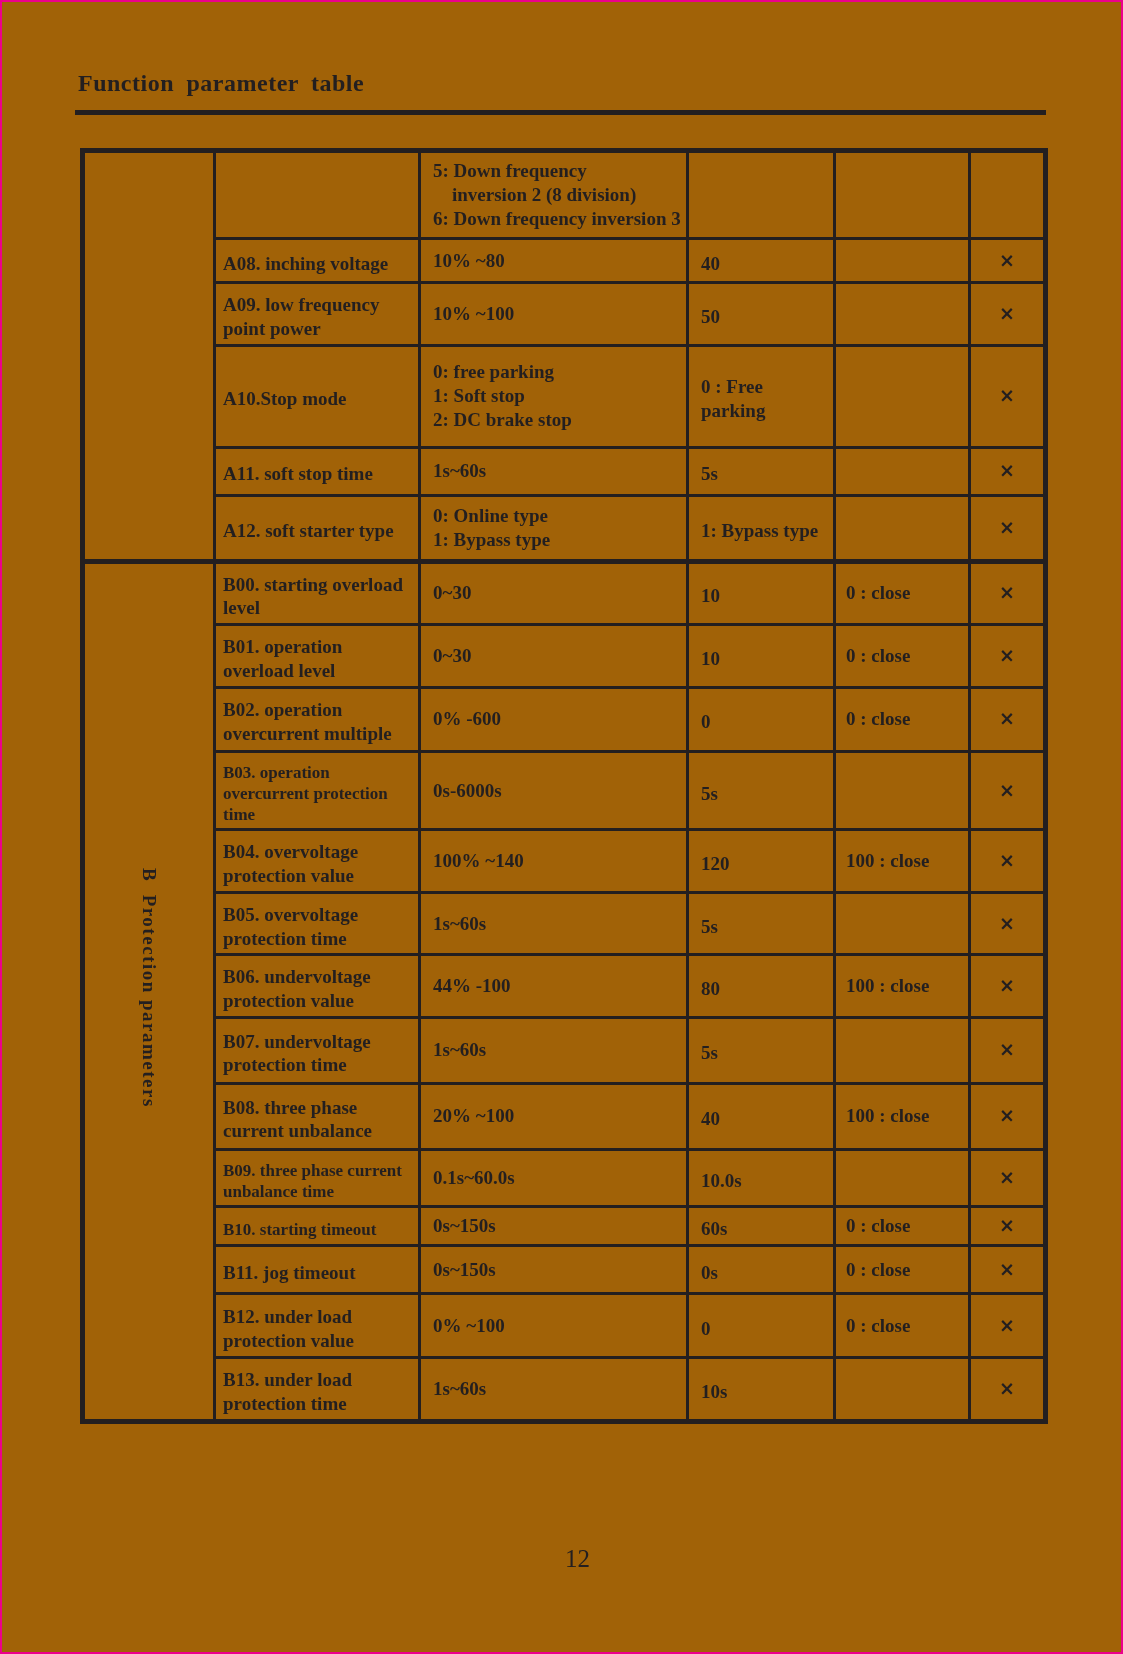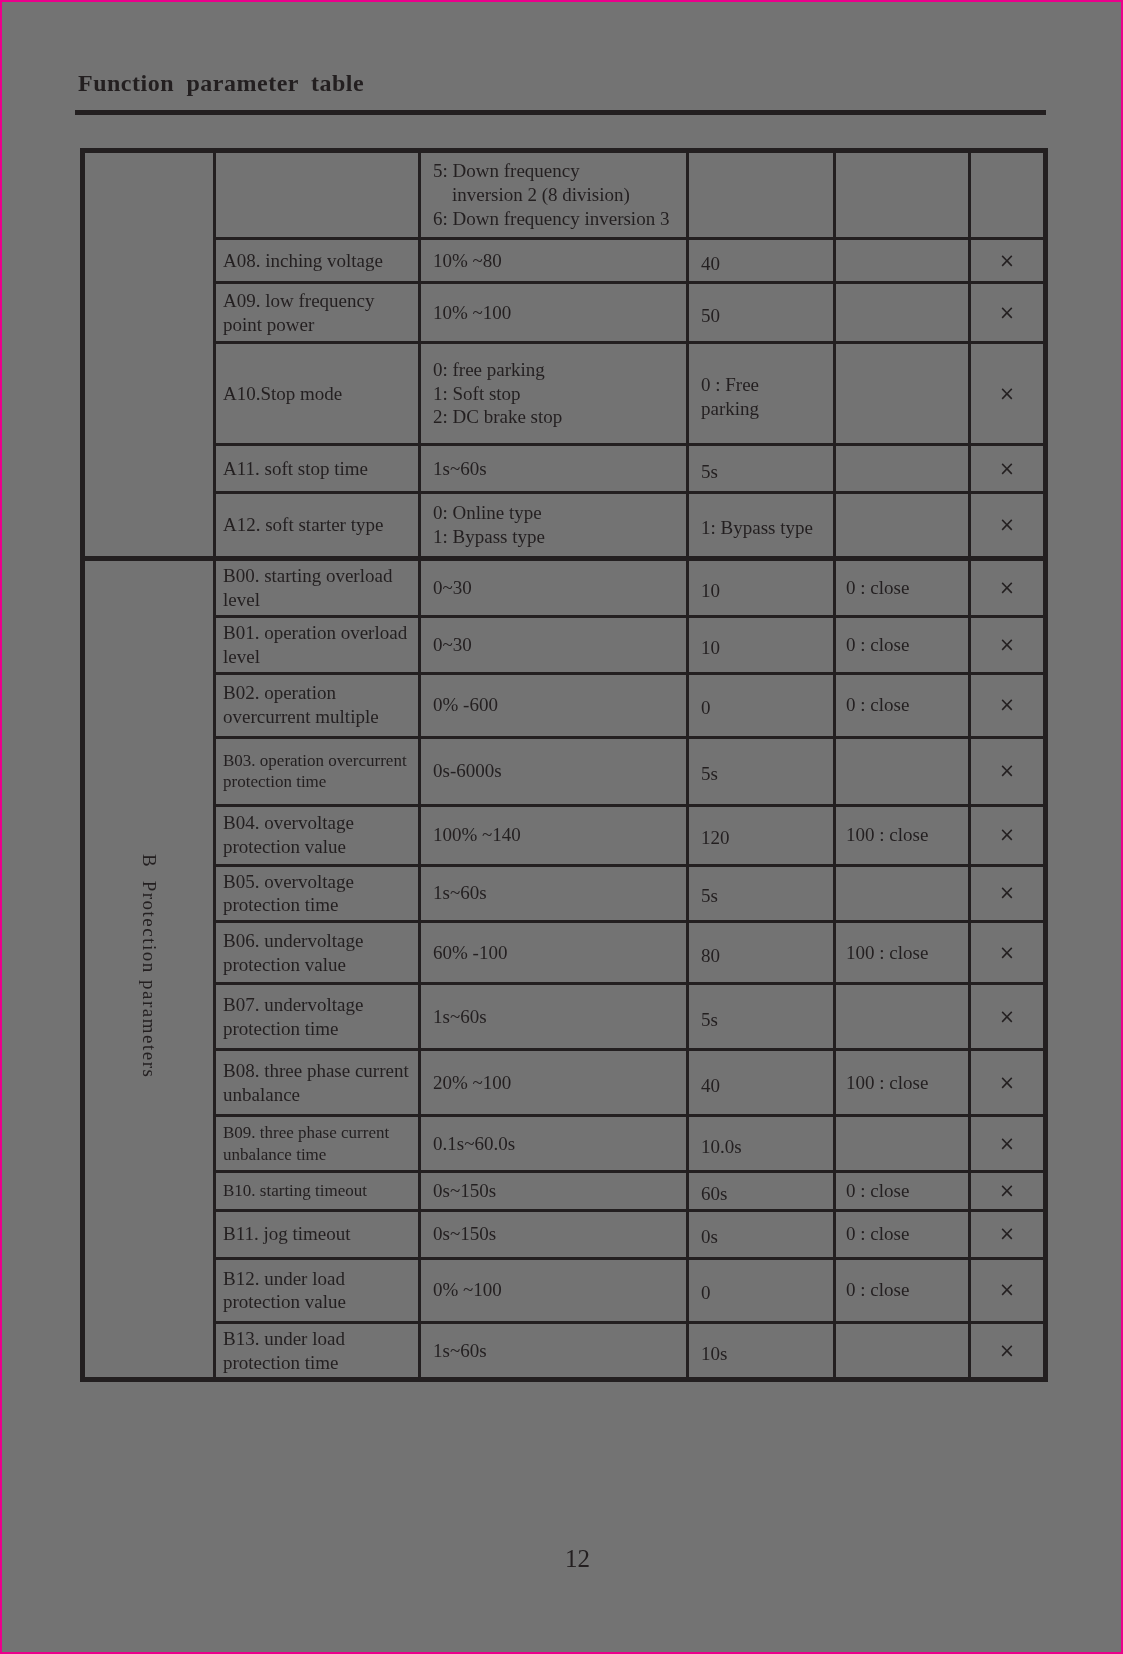--- a/index.html
+++ b/index.html
@@ -1,27 +1,27 @@
 <!DOCTYPE html>
 <html><head>
 <meta charset="utf-8">
 <style>
   * { margin:0; padding:0; box-sizing:border-box; }
   html,body { width:1123px; height:1654px; background:#ffffff; overflow:hidden; }
   body { font-family:"Liberation Serif", serif; color:#231f20; }
-  .page { position:relative; width:1123px; height:1654px; background:#737373; }
+  .page { position:relative; width:1123px; height:1654px; background:#a16207; }
   .pink-frame { position:absolute; inset:0; border:2px solid #ec008c; pointer-events:none; z-index:5; }
   .title { position:absolute; left:78px; top:70px; font-size:24px; font-weight:600; letter-spacing:0.5px; word-spacing:6px; }
   .rule { position:absolute; left:75px; top:110px; width:971px; height:5px; background:#231f20; }
   table.ptable { position:absolute; left:80px; top:148px; width:963px; border-collapse:collapse; table-layout:fixed; }
   table.ptable td { border:3px solid #231f20; vertical-align:middle; font-size:19px; line-height:1.25; overflow:hidden; }
-  table.ptable { border:5px solid #231f20; }
+  table.ptable { border:5px solid #231f20;font-weight:bold; }
   td.cat { text-align:center; }
   .vlabel { writing-mode:vertical-rl; text-orientation:mixed; display:inline-block; font-size:19px; letter-spacing:1.5px; white-space:pre; }
-  td.name { padding:3px 3px 3px 7px; }
+  td.name { padding:9px 3px 3px 7px; }
   td.range { padding:3px 4px 3px 12px; white-space:pre-wrap; }
   td.dflt { padding:9px 14px 3px 12px; }
   td.close { padding:3px 2px 3px 10px; }
   td.mark { text-align:center; font-size:18px; font-family:"DejaVu Sans", sans-serif; }
   tr.sec-start td { border-top-width:5px; }
   td.name.sm { font-size:17px;margin-left:28px; }
   .pageno { position:absolute; left:16px; top:1545px; width:1123px; text-align:center; font-size:25px; }
 </style>
 </head>
 <body>
@@ -131,21 +131,21 @@
       </tr>
       <tr style="height:54px">
         <td class="name">B05. overvoltage protection time</td>
         <td class="range">1s~60s</td>
         <td class="dflt">5s</td>
         <td class="close"></td>
         <td class="mark">×</td>
       </tr>
       <tr style="height:62px">
         <td class="name">B06. undervoltage protection value</td>
-        <td class="range">60% -100</td>
+        <td class="range">44% -100</td>
         <td class="dflt">80</td>
         <td class="close">100 : close</td>
         <td class="mark">×</td>
       </tr>
       <tr style="height:66px">
         <td class="name">B07. undervoltage protection time</td>
         <td class="range">1s~60s</td>
         <td class="dflt">5s</td>
         <td class="close"></td>
         <td class="mark">×</td>

